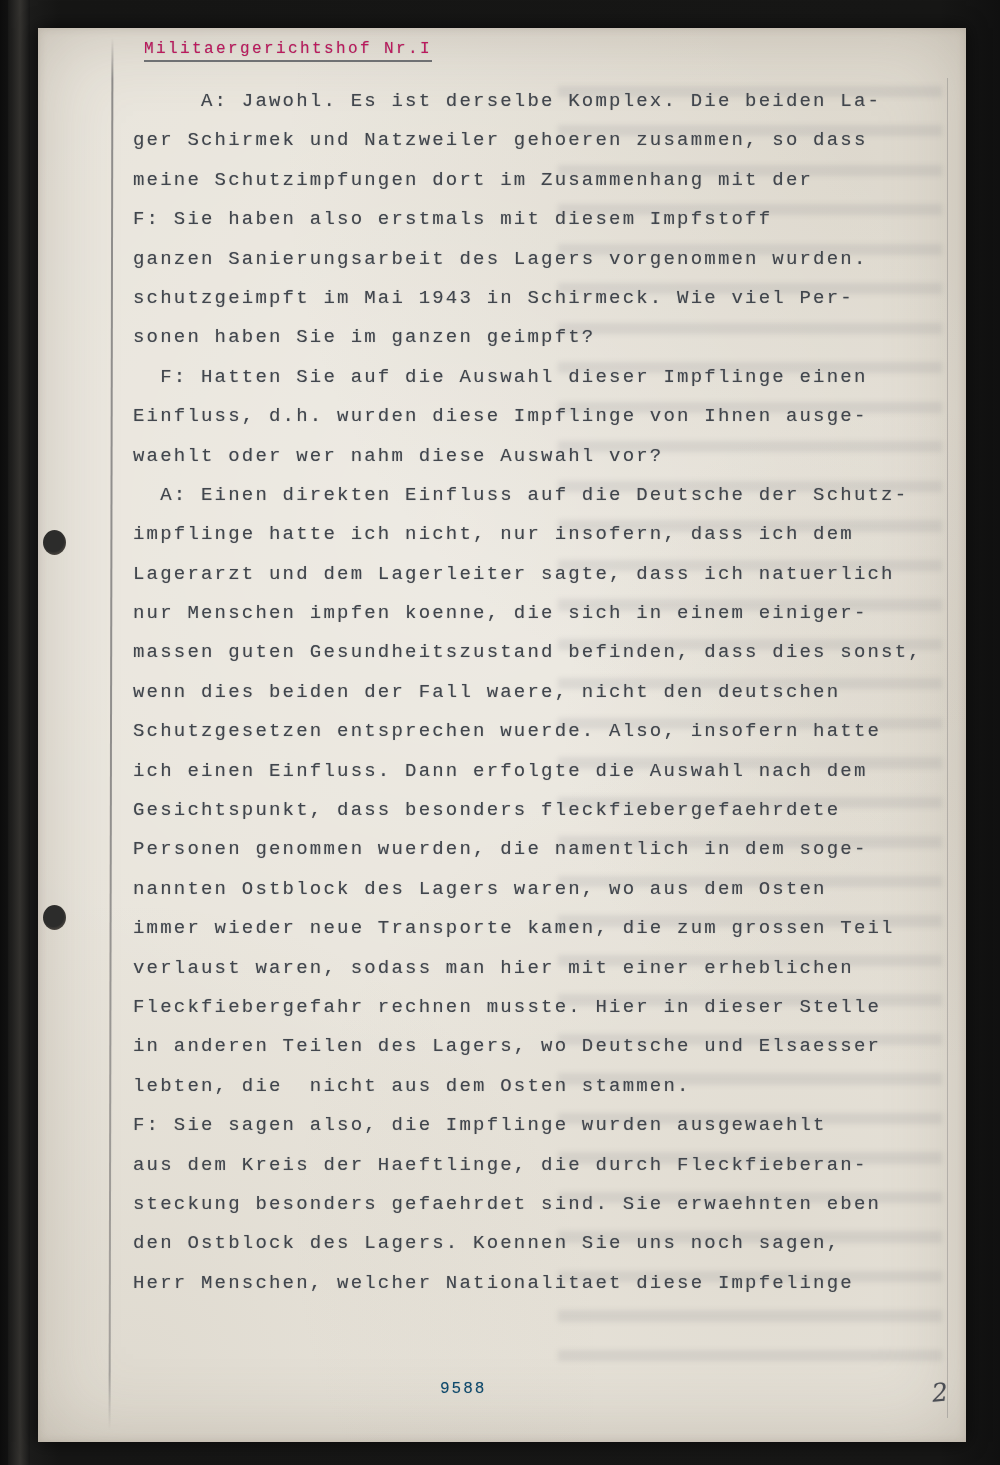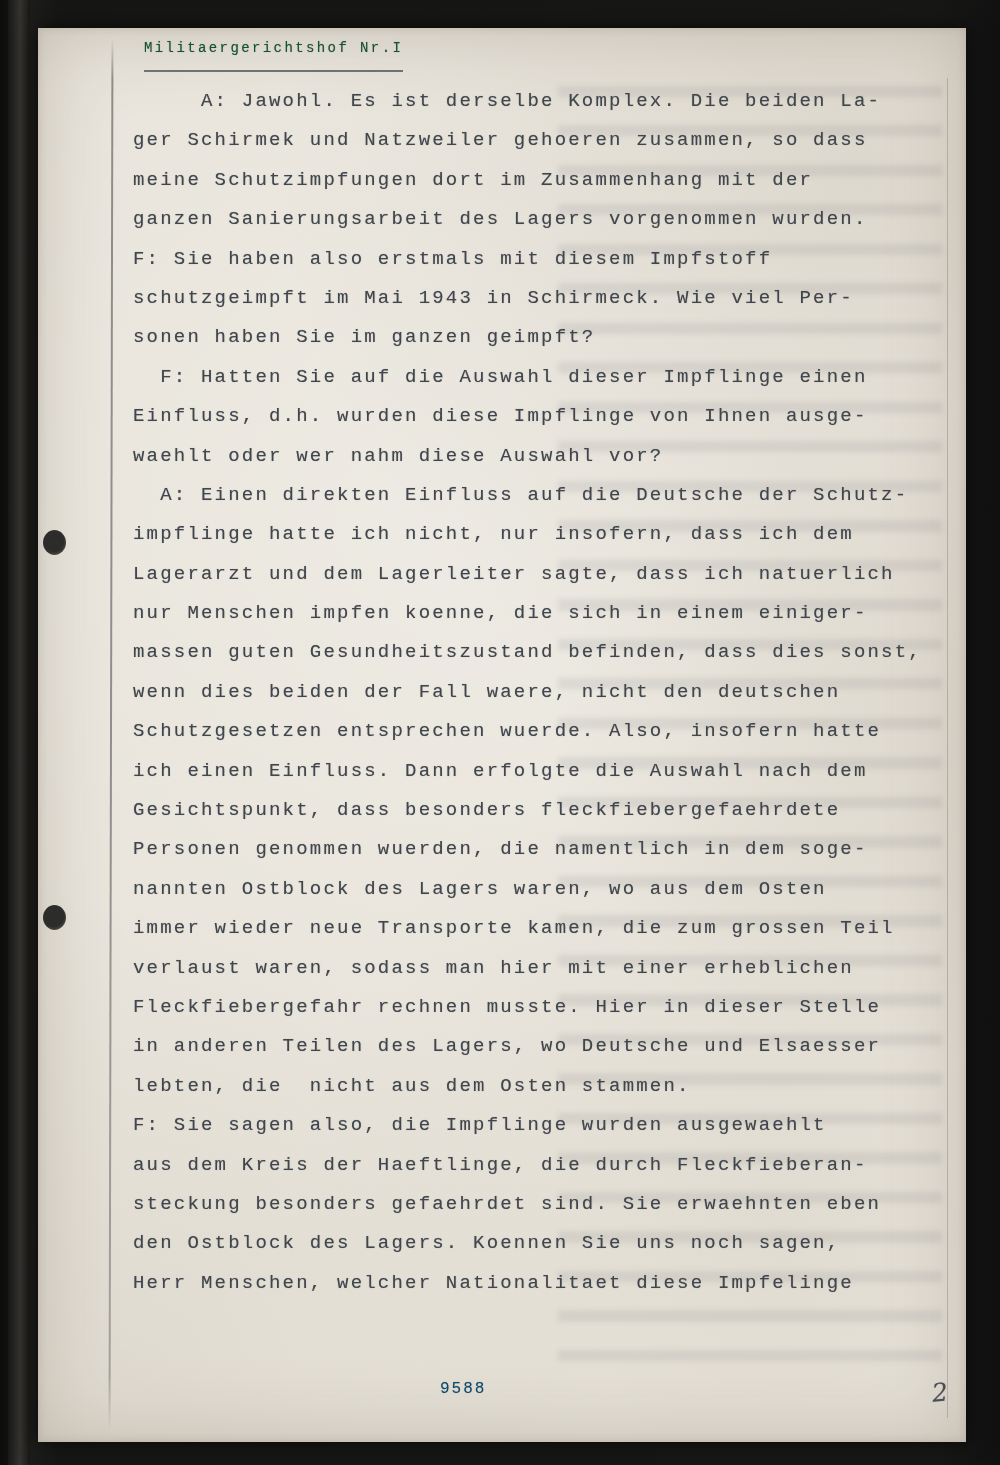--- a/index.html
+++ b/index.html
@@ -104,25 +104,25 @@
     border-radius: 50%;
     background: radial-gradient(circle at 45% 45%, #2c2c2b 55%, #585149 82%, rgba(88, 81, 73, 0) 100%);
   }
   .hole-1 { top: 502px; }
   .hole-2 { top: 877px; }
 
   .doc-title {
     position: absolute;
     left: 106px;
     top: 12px;
-    font-size: 14px;
+    font-size: 16px;
     letter-spacing: 2.4px;
-    color: #14532d;
+    color: #be185d;
     border-bottom: 2px solid rgba(62, 67, 74, .70);
-    padding-bottom: 14px;
+    padding-bottom: 2px;
     text-shadow: 0 0 1px rgba(62, 67, 74, .45);
     white-space: pre;
   }
 
   .transcript {
     position: absolute;
     left: 95px;
     top: 54px;
     width: 790px;
     color: #41464d;
@@ -173,22 +173,22 @@
     <div class="hole hole-1"></div>
     <div class="hole hole-2"></div>
 
     <div class="doc-title">Militaergerichtshof Nr.I</div>
 
     <div class="transcript">
         <div class="para">
           <div class="line">     A: Jawohl. Es ist derselbe Komplex. Die beiden La-</div>
           <div class="line">ger Schirmek und Natzweiler gehoeren zusammen, so dass</div>
           <div class="line">meine Schutzimpfungen dort im Zusammenhang mit der</div>
+          <div class="line">F: Sie haben also erstmals mit diesem Impfstoff</div>
           <div class="line">ganzen Sanierungsarbeit des Lagers vorgenommen wurden.</div>
-          <div class="line">F: Sie haben also erstmals mit diesem Impfstoff</div>
           <div class="line">schutzgeimpft im Mai 1943 in Schirmeck. Wie viel Per-</div>
           <div class="line">sonen haben Sie im ganzen geimpft?</div>
         </div>
         <div class="para">
           <div class="line">  F: Hatten Sie auf die Auswahl dieser Impflinge einen</div>
           <div class="line">Einfluss, d.h. wurden diese Impflinge von Ihnen ausge-</div>
           <div class="line">waehlt oder wer nahm diese Auswahl vor?</div>
         </div>
         <div class="para">
           <div class="line">  A: Einen direkten Einfluss auf die Deutsche der Schutz-</div>

